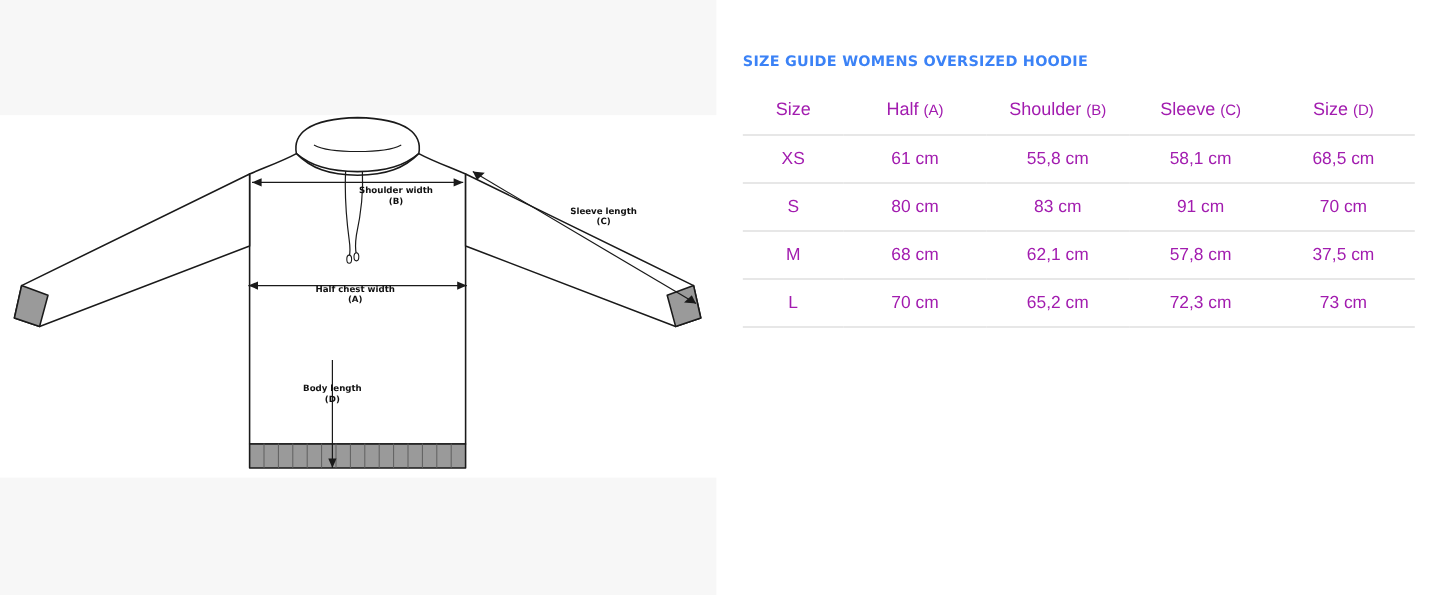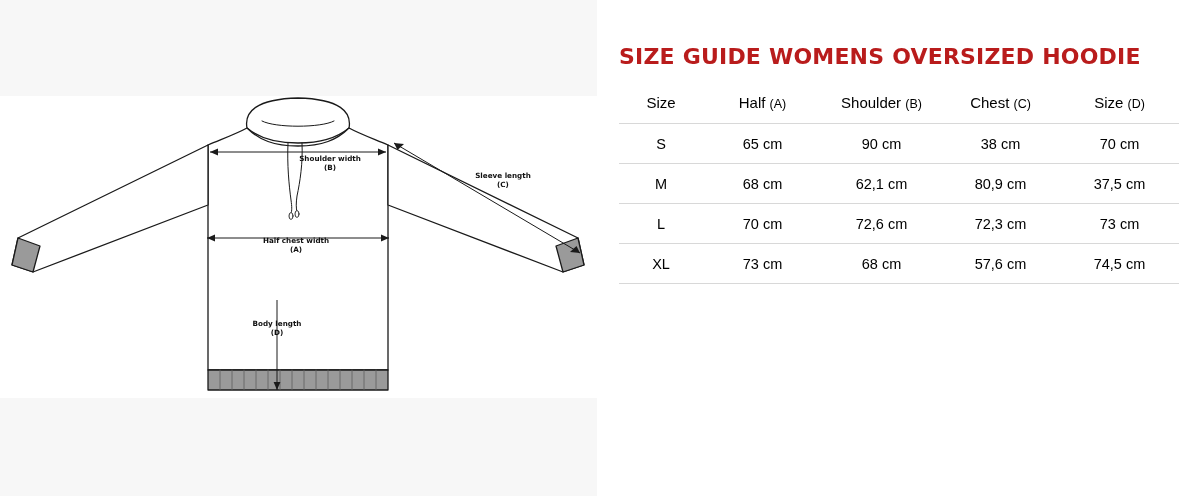--- a/index.html
+++ b/index.html
@@ -49,37 +49,37 @@
   
   .table-pane {
     position: relative;
     flex: 1 1 auto;
     padding: 44px 60px 0 22px;
     box-sizing: border-box;
   }
   .guide-title {
     font-family: "DejaVu Sans", sans-serif;
     font-weight: bold;
-    font-size: 22px;
+    font-size: 12px;
     letter-spacing: 0.2px;
-    color: #b91c1c;
+    color: #3b82f6;
     margin: 0 0 18px 0;
     white-space: nowrap;
   }
   table.size-table {
     border-collapse: collapse;
     width: 560px;
     table-layout: fixed;
   }
   table.size-table th,
   table.size-table td {
     text-align: center;
     font-size: 14.5px;
     font-weight: normal;
-    color: #000000;
+    color: #a21caf;
     padding: 0;
     height: 39px;
     vertical-align: middle;
   }
   table.size-table thead th {
     font-size: 15px;
     padding-bottom: 6px;
     height: 30px;
   }
   table.size-table thead th .unit {
@@ -192,50 +192,50 @@
         <col class="c-data">
         <col class="c-data">
         <col class="c-data">
         <col class="c-data">
       </colgroup>
       <thead>
         <tr>
           <th><span>Size</span></th>
           <th><span>Half</span> <span class="unit">(A)</span></th>
           <th><span>Shoulder</span> <span class="unit">(B)</span></th>
-          <th><span>Chest</span> <span class="unit">(C)</span></th>
+          <th><span>Sleeve</span> <span class="unit">(C)</span></th>
           <th><span>Size</span> <span class="unit">(D)</span></th>
         </tr>
       </thead>
       <tbody>
         <tr>
+          <td>XS</td>
+          <td>61 cm</td>
+          <td>55,8 cm</td>
+          <td>58,1 cm</td>
+          <td>68,5 cm</td>
+        </tr>
+        <tr>
           <td>S</td>
-          <td>65 cm</td>
-          <td>90 cm</td>
-          <td>38 cm</td>
+          <td>80 cm</td>
+          <td>83 cm</td>
+          <td>91 cm</td>
           <td>70 cm</td>
         </tr>
         <tr>
           <td>M</td>
           <td>68 cm</td>
           <td>62,1 cm</td>
-          <td>80,9 cm</td>
+          <td>57,8 cm</td>
           <td>37,5 cm</td>
         </tr>
         <tr>
           <td>L</td>
           <td>70 cm</td>
-          <td>72,6 cm</td>
+          <td>65,2 cm</td>
           <td>72,3 cm</td>
           <td>73 cm</td>
-        </tr>
-        <tr>
-          <td>XL</td>
-          <td>73 cm</td>
-          <td>68 cm</td>
-          <td>57,6 cm</td>
-          <td>74,5 cm</td>
         </tr>
       </tbody>
     </table>
   </div>
 
 </div>
 
 </body></html>

